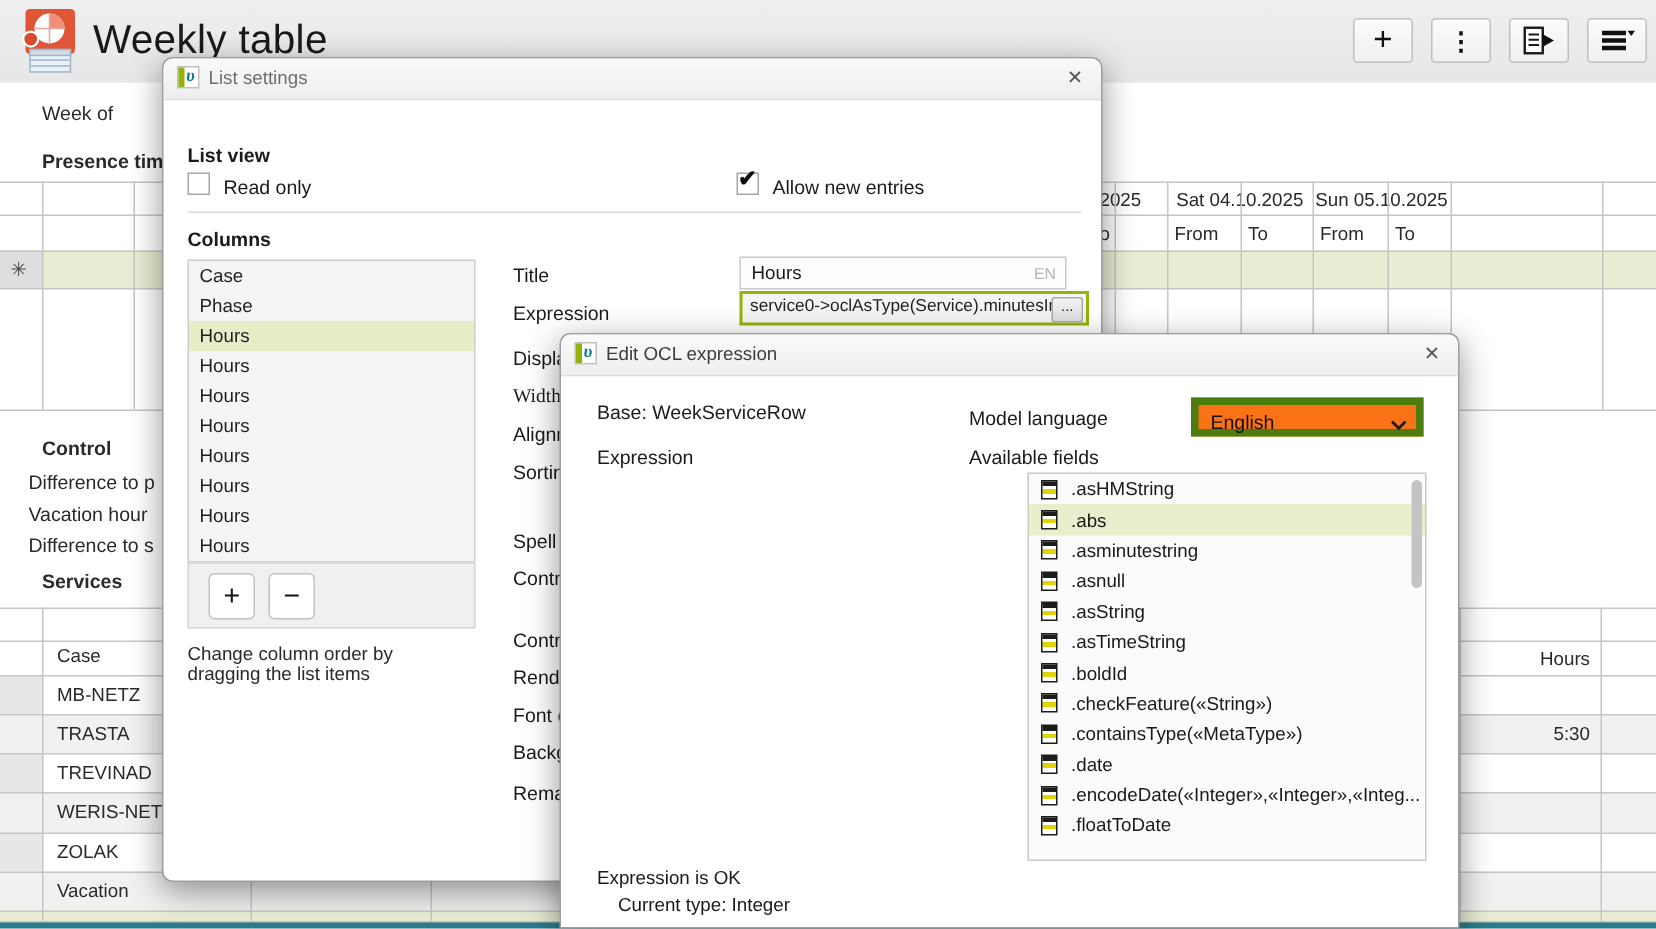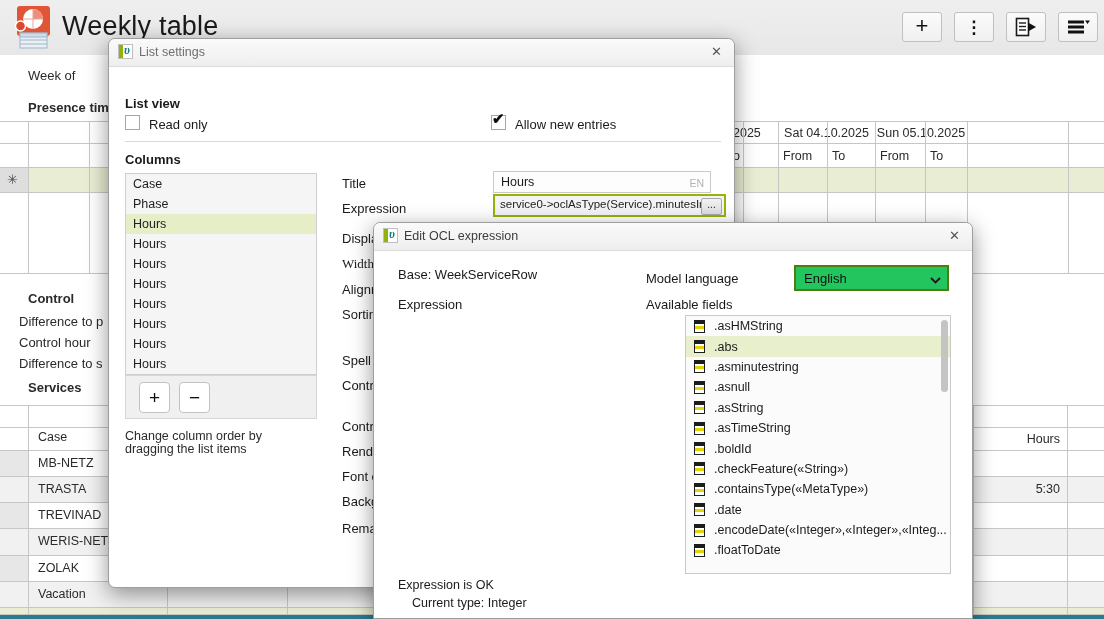--- a/index.html
+++ b/index.html
@@ -47,21 +47,21 @@
          font-size:19px;line-height:27px;text-align:center;color:#111;padding:0;cursor:pointer;font-family:inherit}
   .hint{position:absolute;font-size:12.5px;color:#2a2a2a;line-height:13px}
   .flabel{position:absolute;font-size:13px;color:#1a1a1a;white-space:nowrap}
   .inputbox{position:absolute;background:#fdfdfd;border:1px solid #c9c9c9;box-sizing:border-box}
   .inputbox .val{position:absolute;left:7px;top:3px;font-size:12.5px;color:#1a1a1a}
   .inputbox .lang{position:absolute;right:6px;top:5px;font-size:10.5px;color:#b3b3b3}
   .exprfield{position:absolute;background:#f4f4f4;border:2px solid #93b40a;box-sizing:border-box;overflow:hidden}
   .exprfield .val{position:absolute;left:5px;top:2px;font-size:11.5px;color:#222;white-space:nowrap}
   .dotsbtn{position:absolute;right:2px;top:2px;width:19px;height:15px;background:linear-gradient(#f2f2f2,#dedede);
            border:1px solid #a9a9a9;border-radius:2px;font-size:10px;line-height:11px;text-align:center;color:#222;cursor:pointer}
-  .combo{position:absolute;background:#22c55e;border:2px solid #4d7c0f;box-sizing:border-box;cursor:pointer}
+  .combo{position:absolute;background:#f97316;border:5px solid #4d7c0f;box-sizing:border-box;cursor:pointer}
   .combo .val{position:absolute;left:8px;top:4px;font-size:13px;color:#111}
   .combo svg{position:absolute;right:6px;top:10px}
   .oclarea{position:absolute;background:#fff;border:2px solid #93b40a;box-sizing:border-box;
            font-family:"DejaVu Sans Mono",monospace;font-size:11px;color:#111;padding:4px 5px;line-height:15px;white-space:pre-wrap;cursor:text}
   .caret{display:inline-block;width:1.4px;height:12px;background:#000;vertical-align:-2px;margin:0 -.5px}
   .fieldslist{position:absolute;background:#fbfbfb;border:1px solid #c9c9c9;box-sizing:border-box;overflow:hidden}
   .field-item{height:20.4px;display:flex;align-items:center;padding-left:8px;font-size:12.5px;color:#1a1a1a;cursor:pointer}
   .field-item.selected{background:#e7efcd}
   .field-icon{width:11px;height:13px;border:1px solid #1c1c1c;margin-right:9px;flex:none;box-sizing:border-box;
               background:linear-gradient(to bottom,#1c1c1c 0 3px,#ffffff 3px 5px,#e3d400 5px 8px,#ffffff 8px 11px)}
@@ -123,21 +123,21 @@
   <div class="cellText" style="left:778px;top:126px;width:97px;text-align:center">Sat 04.10.2025</div>
   <div class="cellText" style="left:875px;top:126px;width:92px;text-align:center">Sun 05.10.2025</div>
   <div class="cellText" style="left:733px;top:149px">o</div>
   <div class="cellText" style="left:783px;top:149px">From</div>
   <div class="cellText" style="left:832px;top:149px">To</div>
   <div class="cellText" style="left:880px;top:149px">From</div>
   <div class="cellText" style="left:930px;top:149px">To</div>
 
   <div class="bglabel bold" style="left:28px;top:291px">Control</div>
   <div class="bglabel" style="left:19px;top:314px">Difference to p</div>
-  <div class="bglabel" style="left:19px;top:335px">Control hour</div>
+  <div class="bglabel" style="left:19px;top:335px">Vacation hour</div>
   <div class="bglabel" style="left:19px;top:356px">Difference to s</div>
   <div class="bglabel bold" style="left:28px;top:380px">Services</div>
 
   <div class="cellText" style="left:38px;top:430px">Case</div>
   <div class="cellText" style="left:929px;top:409px;width:94px;text-align:left">Total</div>
   <div class="cellText" style="left:973px;top:432px;width:87px;text-align:right">Hours</div>
 
   <div class="selcol" style="top:450px;height:157px"></div>
 
   <div id="service-rows">

